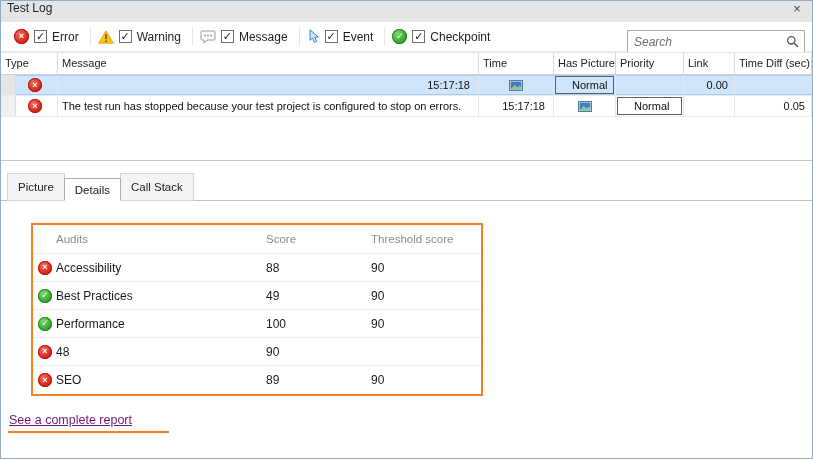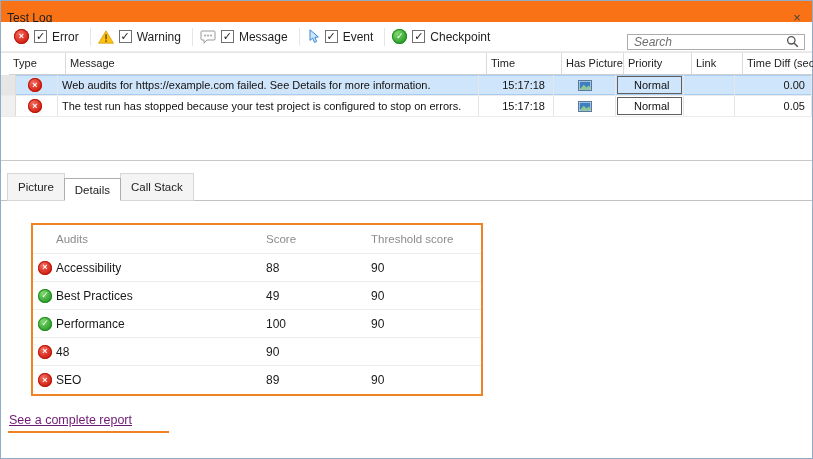--- a/index.html
+++ b/index.html
@@ -2,56 +2,56 @@
 <html><head>
 <meta charset="utf-8">
 <style>
   * { margin:0; padding:0; box-sizing:border-box; }
   html,body { width:813px; height:459px; overflow:hidden; background:#fff;
               font-family:"Liberation Sans","DejaVu Sans",sans-serif; }
   .window { position:absolute; top:0; left:0; width:813px; height:459px;
             border:1px solid #92abc6; background:#fff; }
 
   
-  .titlebar { position:absolute; top:0; left:0; right:0; height:35px; background:#f97316;
-              border-bottom:1px solid #c2d5ea; display:flex; align-items:center; padding:0 6px; }
+  .titlebar { position:absolute; top:0; left:0; right:0; height:35px; background:#e5e5e5;
+              border-bottom:1px solid #c2d5ea; display:flex; align-items:flex-start; padding:0 6px; }
   .title { font-size:12px; color:#1e1e1e; }
   .close { margin-left:auto; width:18px; height:16px; border:none; background:transparent;
            font-size:13px; color:#444; cursor:pointer; line-height:14px; font-family:inherit; }
 
   
   .toolbar { position:absolute; top:21px; left:0; right:0; height:30px; background:#fff;
              display:flex; align-items:center; padding:0 7px 0 8px; border-bottom:1px solid #ececec; }
   .filter { display:flex; align-items:center; gap:5px; padding:0 9px 0 5px; }
   .vsep { width:1px; height:18px; background:#e6e6e6; margin:0 2px; }
   .checkbox { width:13px; height:13px; border:1px solid #707070; background:#fff; flex:none;
               display:flex; align-items:center; justify-content:center; font-size:11px;
               line-height:1; color:#1a1a1a; cursor:pointer; }
   .flabel { font-size:12px; color:#1e1e1e; }
-  .searchbox { margin-left:auto; width:178px; height:16px; border:1px solid #ababab;
+  .searchbox { margin-left:auto; width:178px; height:23px; border:1px solid #ababab;
                display:flex; align-items:center; padding:0 5px 0 6px; background:#fff;margin-top:10px; }
   .searchbox input { flex:1; min-width:0; border:none; outline:none; font-size:12px;
                      color:#333; font-family:inherit; }
   .searchbox input::placeholder { font-style:italic; color:#6e6e6e; }
 
   
   .icq { width:15px; height:15px; border-radius:50%; flex:none; display:inline-flex;
          align-items:center; justify-content:center; color:#fff; font-size:9px;
          font-weight:bold; line-height:1; }
   .ic-error { background:radial-gradient(circle at 35% 30%, #f2695c, #d31f12 72%);
               box-shadow:0 0 0 1px #b81708 inset; }
   .ic-check { background:radial-gradient(circle at 35% 30%, #7fd86c, #2c9e2c 72%);
               box-shadow:0 0 0 1px #1f8a1f inset; }
   svg { display:block; flex:none; }
 
   
   .log-section { position:absolute; top:51px; left:0; width:811px; height:109px;
                  border-top:1px solid #e6e6e6; border-bottom:1px solid #c9c9c9; background:#fff; }
   .log-header, .log-row { display:grid; grid-template-columns:57px 421px 75px 62px 68px 51px 77px; }
-  .log-header { height:22px; border-bottom:1px solid #d0d0d0;margin-left:8px; }
+  .log-header { height:22px; border-bottom:1px solid #d0d0d0; }
   .hcell { border-right:1px solid #dadada; font-size:11px; color:#222;
            padding:4px 0 0 4px; white-space:nowrap; overflow:hidden; cursor:pointer; }
   .log-row { height:21px; border-bottom:1px solid #ebebeb; font-size:11px; color:#111; cursor:pointer; }
   .log-row.selected { background:#cfe5fb; box-shadow:inset 0 1px 0 #a8cdf0, inset 0 -1px 0 #a8cdf0; }
   .cell { border-right:1px solid #e6e6e6; display:flex; align-items:center;
           overflow:hidden; white-space:nowrap; }
   .ct { padding:0; }
   .row-ind { width:15px; height:100%; background:#f0f0f0; border-right:1px solid #dcdcdc; flex:none; }
   .selected .row-ind { background:#e6e6e6; }
   .ct .icq { margin-left:12px; width:14px; height:14px; }
@@ -167,21 +167,20 @@
       <div class="hcell">Priority</div>
       <div class="hcell">Link</div>
       <div class="hcell">Time Diff (sec)</div>
     </div>
 
     <div class="log-row selected">
       <div class="cell ct">
         <span class="row-ind"></span>
         <span class="icq ic-error">×</span>
       </div>
-      <div class="cell cm">Web audits for https://example.com failed. See Details for more information.</div>
       <div class="cell cti">15:17:18</div>
       <div class="cell cp">
         <span>
           <svg width="14" height="11" viewBox="0 0 14 11">
             <rect x="0.5" y="0.5" width="13" height="10" fill="#fff" stroke="#5a789a"></rect>
             <rect x="1.5" y="1.5" width="11" height="8" fill="#3e7fc1"></rect>
             <path d="M1.5 9.5 L5.8 4.8 L8.6 7.6 L10.6 5.6 L12.5 7.4 V9.5 Z" fill="#8fc793"></path>
           </svg>
         </span>
       </div>

